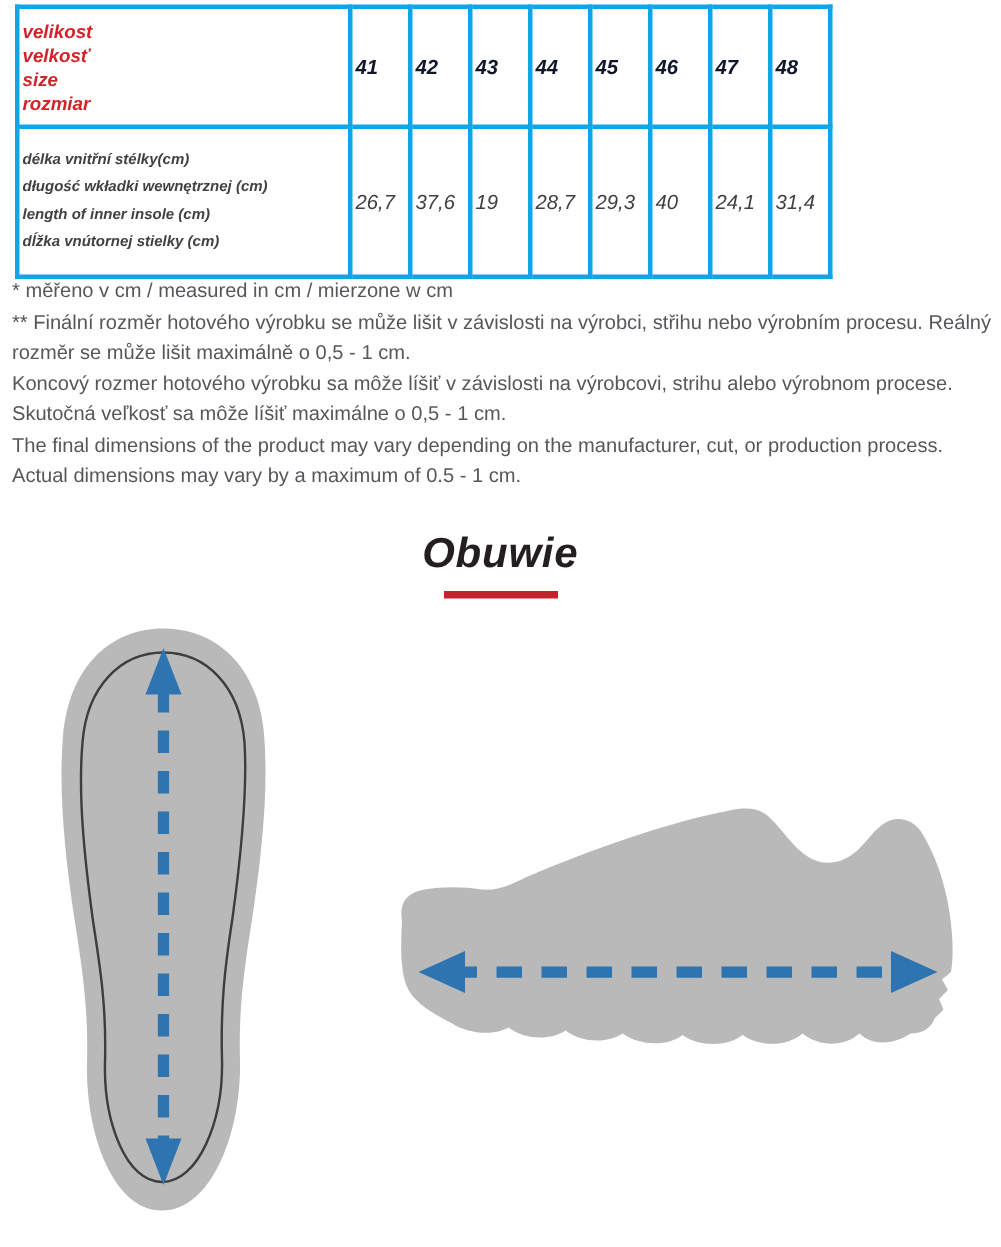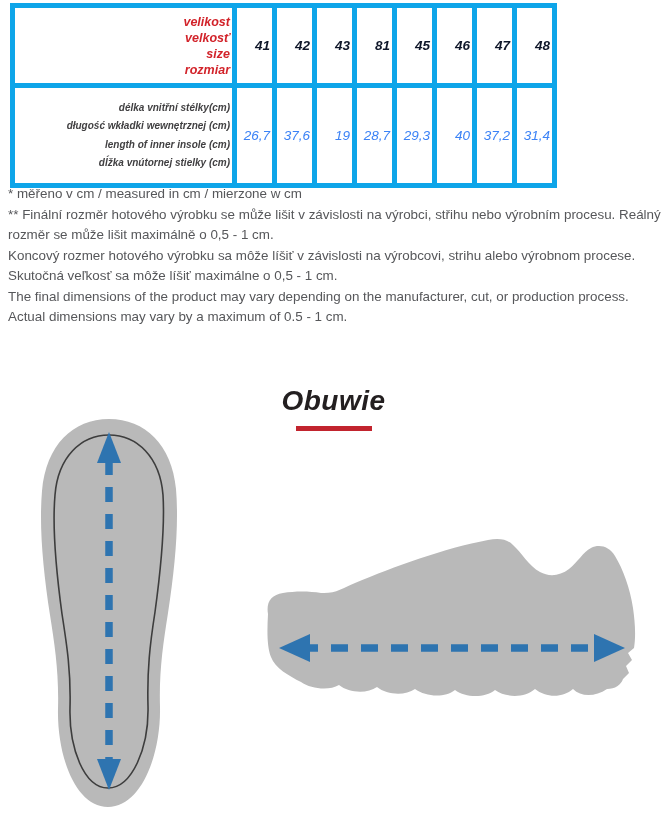--- a/index.html
+++ b/index.html
@@ -16,22 +16,22 @@
   
   table.size-table {
     position: absolute;
     left: 10px;
     top: 3px;
     border-collapse: collapse;
     table-layout: fixed;
     font-style: italic;
   }
   table.size-table td {
-    border: 5px solid #0ea5e9;
-    text-align: right;
+    border: 3px solid #0ea5e9;
+    text-align: left;
     vertical-align: middle;
     padding: 0 2px;
   }
   td.label-cell { width: 222px; }
   td.num-cell   { width: 40px; }
   tr.header-row td { height: 80px; }
   tr.data-row td   { height: 100px; }
   .hdr-line {
     color: #d2232a;
     font-weight: bold;
@@ -43,21 +43,21 @@
     font-weight: bold;
     font-size: 13.5px;
   }
   .row-label-line {
     color: #414042;
     font-weight: bold;
     font-size: 10px;
     line-height: 18.5px;
   }
   td.value-cell {
-    color: #3b82f6;
+    color: #404040;
     font-size: 13.5px;
   }
 
   
   .footnotes {
     position: absolute;
     left: 8px;
     top: 184px;
     width: 659px;
     font-size: 13.4px;
@@ -72,21 +72,20 @@
     top: 353px;
     width: 100%;
     text-align: center;
   }
   .section-title {
     font-style: italic;
     font-weight: bold;
     font-size: 28px;
     color: #231f20;
     letter-spacing: 0.5px;
-    margin-top: 32px;
   }
   .title-underline {
     width: 76px;
     height: 5px;
     background: #c2242e;
     margin: 9px auto 0 auto;
   }
 
   
   .insole-diagram {
@@ -115,40 +114,40 @@
         <tr class="header-row">
       <td class="label-cell">
         <div class="hdr-line">velikost</div>
         <div class="hdr-line">velkosť</div>
         <div class="hdr-line">size</div>
         <div class="hdr-line">rozmiar</div>
       </td>
       <td class="num-cell size-cell">41</td>
       <td class="num-cell size-cell">42</td>
       <td class="num-cell size-cell">43</td>
-      <td class="num-cell size-cell">81</td>
+      <td class="num-cell size-cell">44</td>
       <td class="num-cell size-cell">45</td>
       <td class="num-cell size-cell">46</td>
       <td class="num-cell size-cell">47</td>
       <td class="num-cell size-cell">48</td>
     </tr>
     <tr class="data-row">
       <td class="label-cell">
         <div class="row-label-line">délka vnitřní stélky(cm)</div>
         <div class="row-label-line">długość wkładki wewnętrznej (cm)</div>
         <div class="row-label-line">length of inner insole (cm)</div>
         <div class="row-label-line">dĺžka vnútornej stielky (cm)</div>
       </td>
       <td class="num-cell value-cell">26,7</td>
       <td class="num-cell value-cell">37,6</td>
       <td class="num-cell value-cell">19</td>
       <td class="num-cell value-cell">28,7</td>
       <td class="num-cell value-cell">29,3</td>
       <td class="num-cell value-cell">40</td>
-      <td class="num-cell value-cell">37,2</td>
+      <td class="num-cell value-cell">24,1</td>
       <td class="num-cell value-cell">31,4</td>
     </tr>
   </tbody>
     </table>
 
   <div class="footnotes">
     <div>* měřeno v cm / measured in cm / mierzone w cm</div>
     <div>** Finální rozměr hotového výrobku se může lišit v závislosti na výrobci, střihu nebo výrobním procesu. Reálný rozměr se může lišit maximálně o 0,5 - 1 cm.</div>
     <div>Koncový rozmer hotového výrobku sa môže líšiť v závislosti na výrobcovi, strihu alebo výrobnom procese. Skutočná veľkosť sa môže líšiť maximálne o 0,5 - 1 cm.</div>
     <div>The final dimensions of the product may vary depending on the manufacturer, cut, or production process. Actual dimensions may vary by a maximum of 0.5 - 1 cm.</div>

